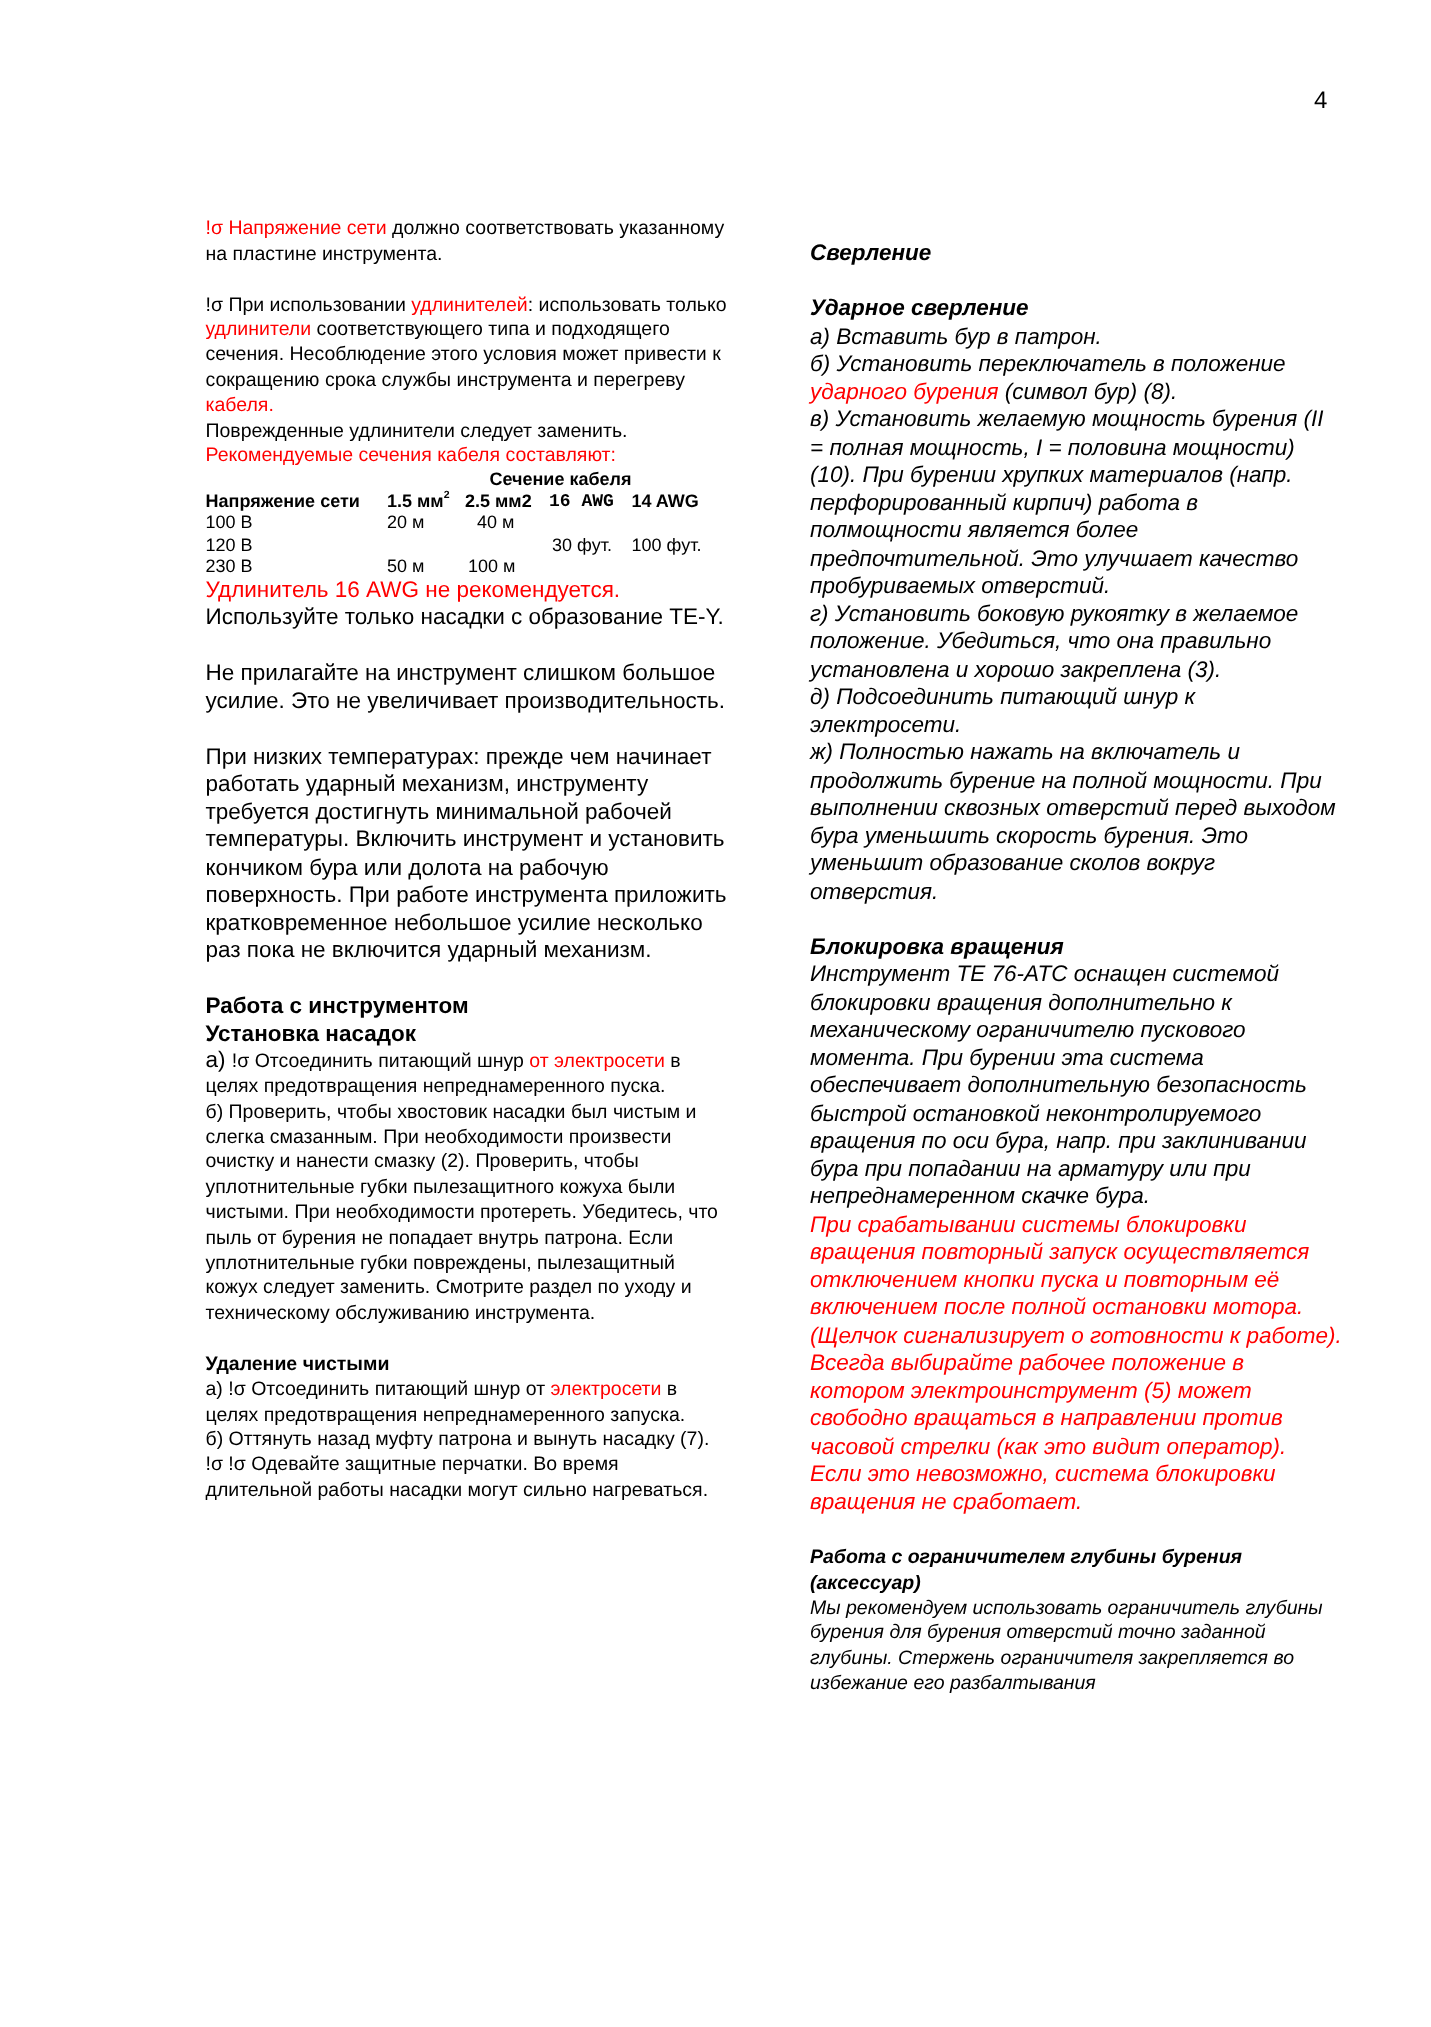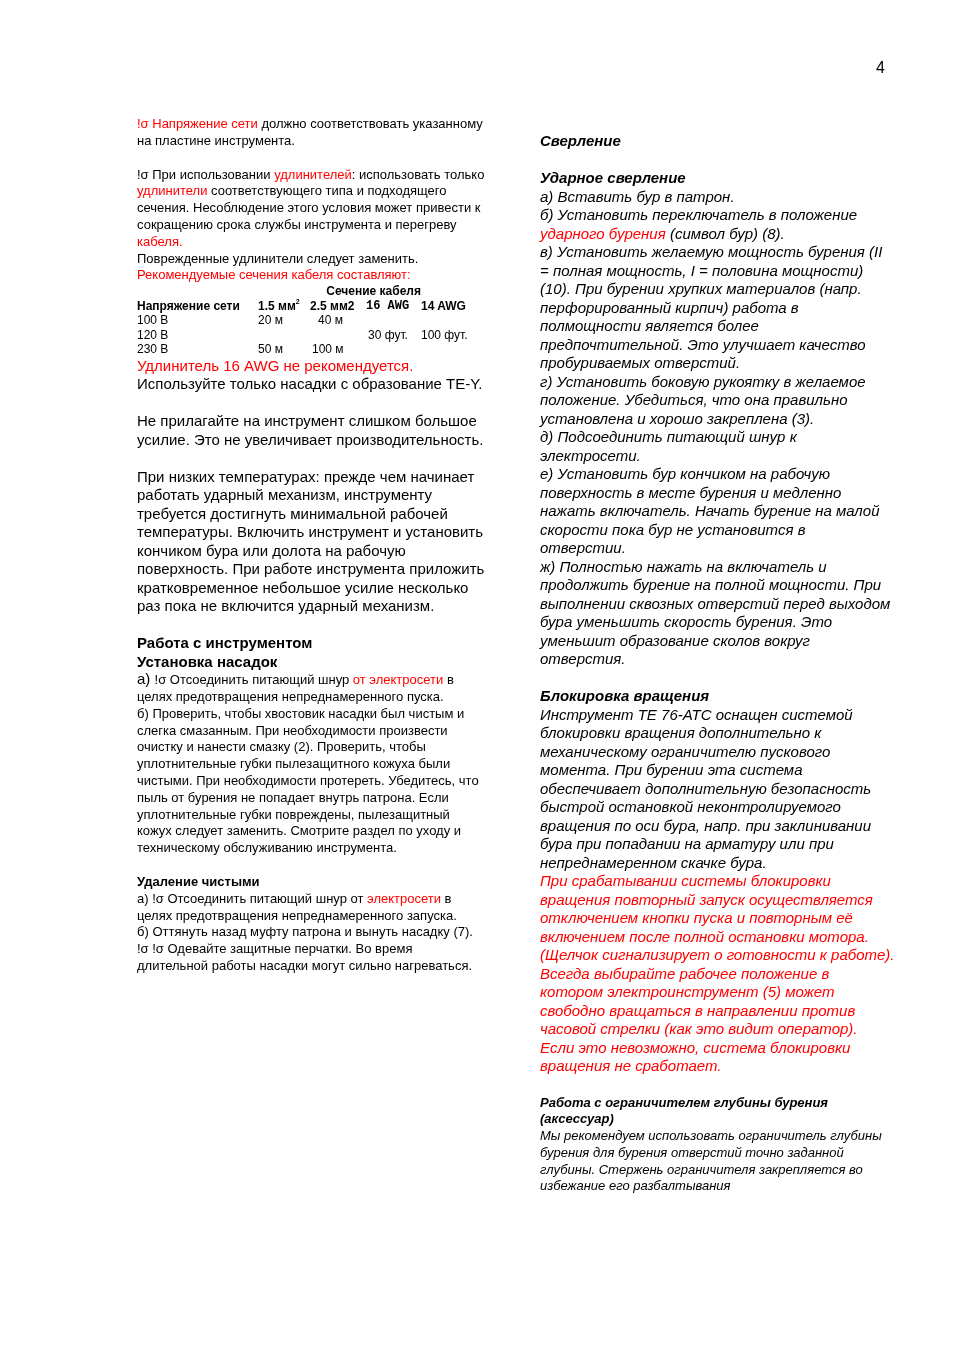--- a/index.html
+++ b/index.html
@@ -1,21 +1,21 @@
 <!DOCTYPE html>
 <html><head>
   <meta charset="utf-8">
   <style>
     html, body { margin: 0; padding: 0; background: #ffffff; }
     body {
       width: 954px; height: 1351px; position: relative; overflow: hidden;
       font-family: "Liberation Sans", sans-serif; color: #000;
     }
     .page-number { position: absolute; left: 876px; top: 59px; font-size: 16px; }
-    .col { position: absolute; }
+    .col { position: absolute; margin-top: 28px; }
     .left { left: 137px; top: 116px; width: 350px; }
     .right { left: 540px; top: 132px; width: 355px; font-style: italic; }
     .red { color: #ff0000; }
     .s13 { font-size: 13px; line-height: 16.8px; }
     .s15 { font-size: 15px; line-height: 18.5px; }
     .b { font-weight: bold; }
     p { margin: 0; }
     .gap { height: 17px; }
     .gap18 { height: 18.5px; }
     table.cable { border-collapse: collapse; font-size: 12px; line-height: 14.5px; margin-top: 0px; }
@@ -103,21 +103,20 @@
   <p class="s15 b">Сверление</p>
   <div class="gap18"></div>
   <p class="s15 b">Ударное сверление</p>
   <p class="s15">а) Вставить бур в патрон.</p>
   <p class="s15">
     <span>б) Установить переключатель в положение </span><span class="red">ударного бурения</span><span> (символ бур) (8).</span>
   </p>
   <p class="s15">в) Установить желаемую мощность бурения (II = полная мощность, I = половина мощности) (10). При бурении хрупких материалов (напр. перфорированный кирпич) работа в полмощности является более предпочтительной. Это улучшает качество пробуриваемых отверстий.</p>
   <p class="s15">г) Установить боковую рукоятку в желаемое положение. Убедиться, что она правильно установлена и хорошо закреплена (3).</p>
   <p class="s15">д) Подсоединить питающий шнур к электросети.</p>
-  <p class="s15">е) Установить бур кончиком на рабочую поверхность в месте бурения и медленно нажать включатель. Начать бурение на малой скорости пока бур не установится в отверстии.</p>
   <p class="s15">ж) Полностью нажать на включатель и продолжить бурение на полной мощности. При выполнении сквозных отверстий перед выходом бура уменьшить скорость бурения. Это уменьшит образование сколов вокруг отверстия.</p>
   <div class="gap18"></div>
   <p class="s15 b">Блокировка  вращения</p>
   <p class="s15">Инструмент TE 76-ATC оснащен системой блокировки вращения  дополнительно к механическому ограничителю пускового момента. При бурении эта система обеспечивает дополнительную безопасность быстрой остановкой неконтролируемого вращения по оси бура, напр. при заклинивании бура при попадании на арматуру или  при непреднамеренном скачке бура.</p>
   <p class="s15 red">При срабатывании системы блокировки вращения повторный запуск осуществляется отключением кнопки пуска и повторным её включением после полной остановки мотора. (Щелчок сигнализирует о готовности к работе).</p>
   <p class="s15 red">Всегда выбирайте рабочее положение в котором электроинструмент (5) может свободно вращаться в направлении против часовой стрелки (как это видит оператор). Если это невозможно, система блокировки вращения не сработает.</p>
   <div style="height:19px;"></div>
   <p class="s13 b">Работа с ограничителем глубины бурения (аксессуар)</p>
   <p class="s13">Мы рекомендуем использовать ограничитель глубины бурения для бурения отверстий точно заданной глубины. Стержень ограничителя закрепляется во избежание его разбалтывания</p>
 </div>

